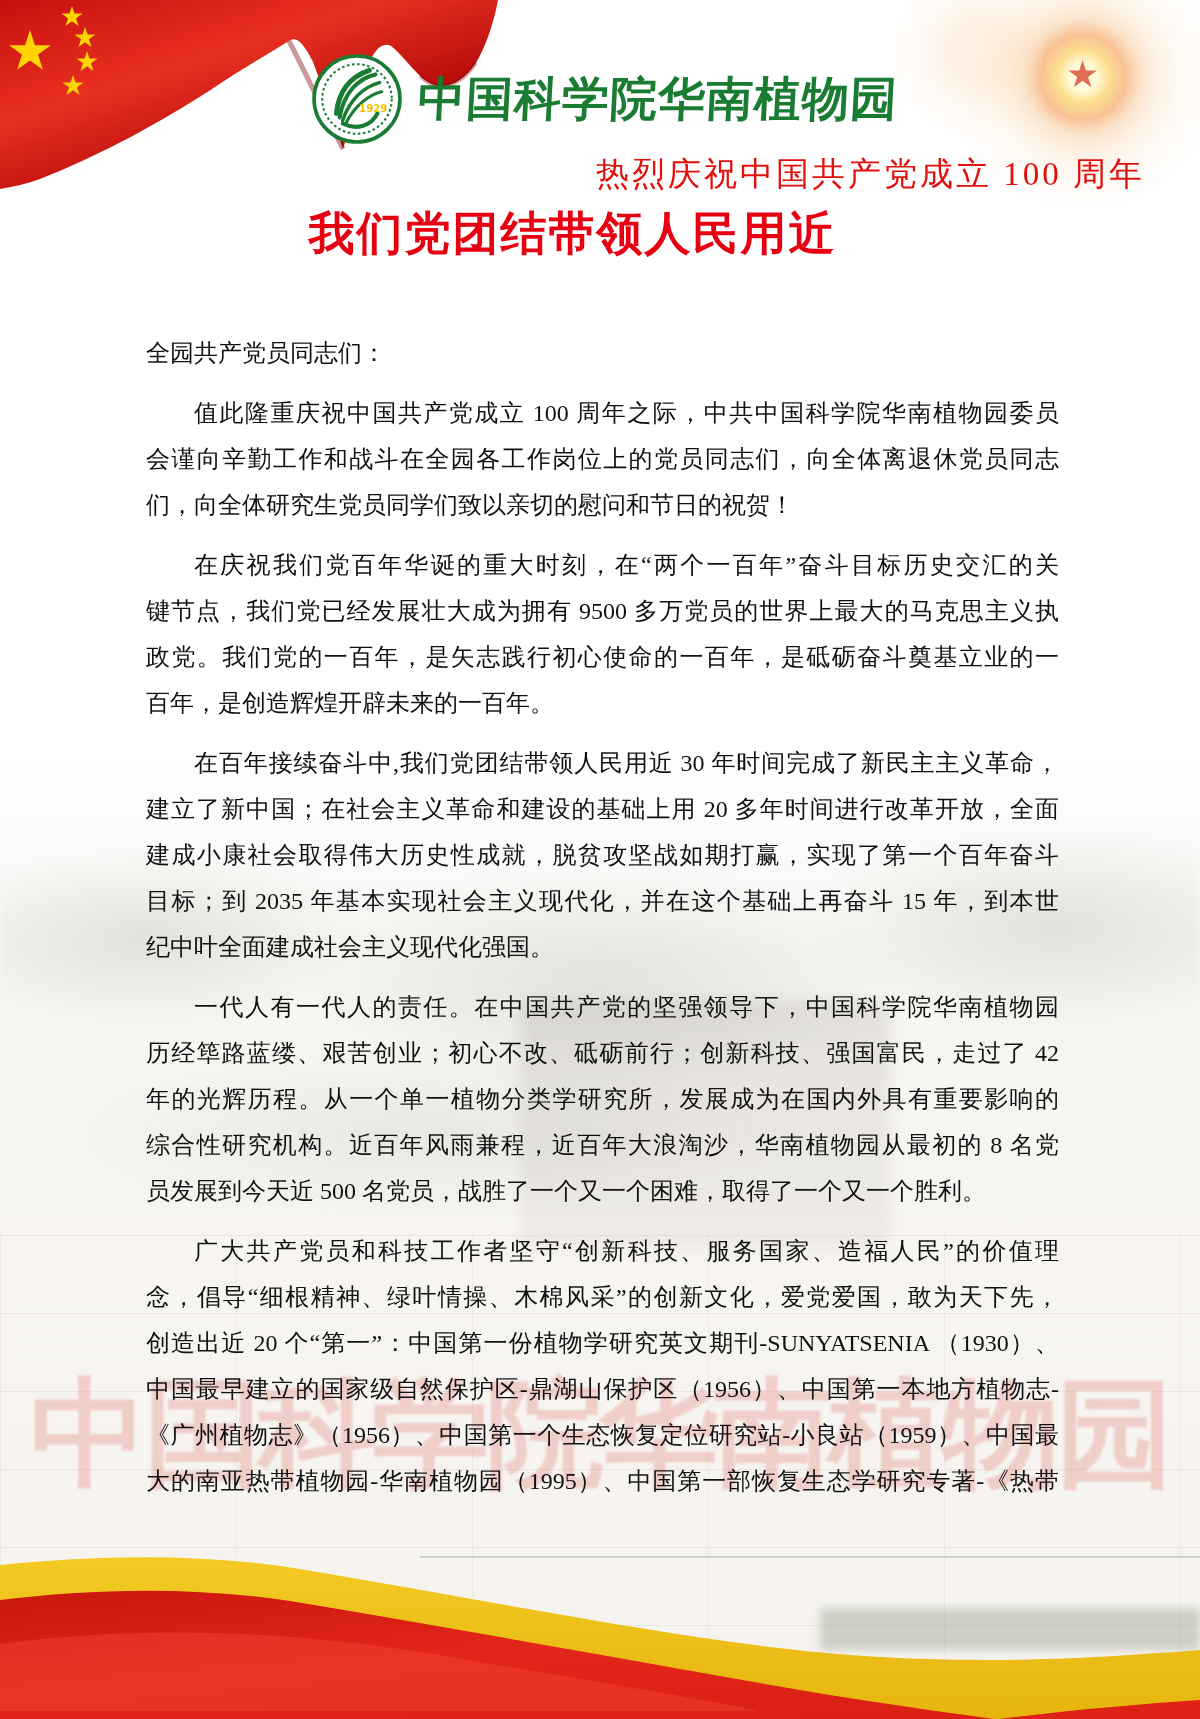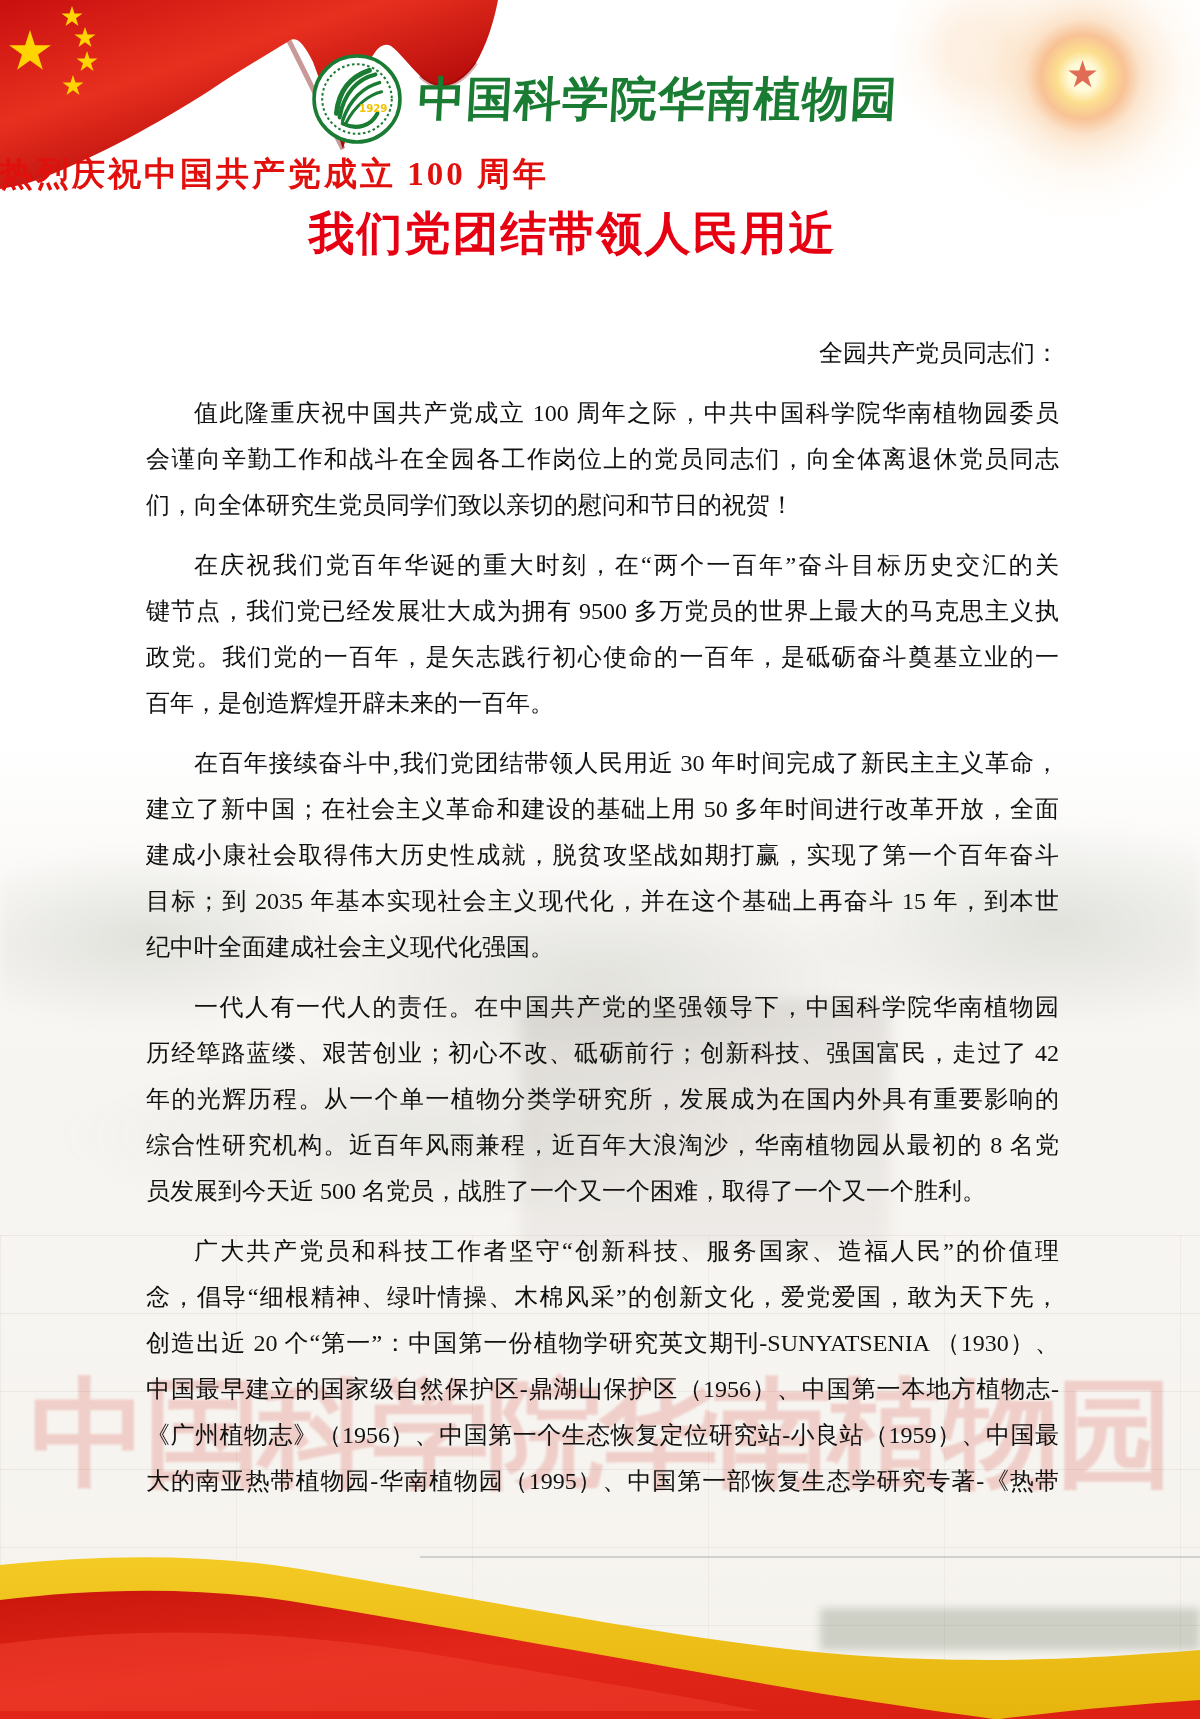--- a/index.html
+++ b/index.html
@@ -45,34 +45,34 @@
   .glow .star{position:absolute;left:176px;top:56px;font-size:37px;line-height:1;
     color:rgba(219,82,62,.85);font-family:"DejaVu Sans",sans-serif;}
 
   
   .header{position:absolute;left:0;top:0;width:1145px;z-index:4;text-align:center;}
   .logo-row{position:absolute;left:312px;top:54px;width:815px;height:92px;text-align:left;}
   .emblem{position:absolute;left:0;top:0;width:90px;height:90px;}
   .org-name{position:absolute;left:106px;top:12px;width:700px;
     font-family:"Liberation Serif",serif;font-weight:900;font-size:47px;line-height:66px;
     letter-spacing:1px;color:var(--c-logo_green,#1a7c33);transform:skewX(-3deg);white-space:nowrap;}
-  .slogan{position:absolute;left:0;top:152px;width:100%;text-align:left;
-    font-family:"Liberation Serif",serif;font-weight:bold;font-size:33px;letter-spacing:3px;
+  .slogan{position:absolute;left:0;top:152px;width:100%;text-align:right;
+    font-family:"Liberation Serif",serif;font-weight:normal;font-size:33px;letter-spacing:3px;
     color:var(--c-slogan_red,#e2100c);white-space:nowrap;}
   .title{position:absolute;left:0;top:203px;width:100%;text-align:center;
     font-family:"Liberation Sans",sans-serif;font-weight:900;font-size:46px;letter-spacing:2px;
     color:var(--c-title_red,#e60012);white-space:nowrap;}
 
   
   .letter{position:absolute;left:146px;top:330px;width:913px;z-index:4;
     font-family:"Liberation Serif",serif;font-size:24px;color:var(--c-body_text,#111);}
   .bodyline{height:46px;line-height:46px;text-align:justify;text-align-last:justify;overflow:hidden;}
   .bodyline.first{text-indent:48px;}
   .bodyline.lastline{text-align-last:left;}
-  .salutation{height:46px;line-height:46px;margin-bottom:14px;text-align:right;font-family:Liberation Serif, serif;}
+  .salutation{height:46px;line-height:46px;margin-bottom:14px;text-align:left;font-family:Liberation Serif, serif;}
   .para{margin-bottom:14px;}
   .para:last-child{margin-bottom:0;}
 
   
   .ribbon{position:absolute;left:0;bottom:0;width:1200px;height:260px;z-index:5;}
 </style>
 </head>
 <body>
 
 <div class="page">
@@ -151,21 +151,21 @@
           <div class="bodyline lastline">们，向全体研究生党员同学们致以亲切的慰问和节日的祝贺！</div>
         </div>
         <div class="para">
           <div class="bodyline first">在庆祝我们党百年华诞的重大时刻，在“两个一百年”奋斗目标历史交汇的关</div>
           <div class="bodyline">键节点，我们党已经发展壮大成为拥有 9500 多万党员的世界上最大的马克思主义执</div>
           <div class="bodyline">政党。我们党的一百年，是矢志践行初心使命的一百年，是砥砺奋斗奠基立业的一</div>
           <div class="bodyline lastline">百年，是创造辉煌开辟未来的一百年。</div>
         </div>
         <div class="para">
           <div class="bodyline first">在百年接续奋斗中,我们党团结带领人民用近 30 年时间完成了新民主主义革命，</div>
-          <div class="bodyline">建立了新中国；在社会主义革命和建设的基础上用 50 多年时间进行改革开放，全面</div>
+          <div class="bodyline">建立了新中国；在社会主义革命和建设的基础上用 20 多年时间进行改革开放，全面</div>
           <div class="bodyline">建成小康社会取得伟大历史性成就，脱贫攻坚战如期打赢，实现了第一个百年奋斗</div>
           <div class="bodyline">目标；到 2035 年基本实现社会主义现代化，并在这个基础上再奋斗 15 年，到本世</div>
           <div class="bodyline lastline">纪中叶全面建成社会主义现代化强国。</div>
         </div>
         <div class="para">
           <div class="bodyline first">一代人有一代人的责任。在中国共产党的坚强领导下，中国科学院华南植物园</div>
           <div class="bodyline">历经筚路蓝缕、艰苦创业；初心不改、砥砺前行；创新科技、强国富民，走过了 42</div>
           <div class="bodyline">年的光辉历程。从一个单一植物分类学研究所，发展成为在国内外具有重要影响的</div>
           <div class="bodyline">综合性研究机构。近百年风雨兼程，近百年大浪淘沙，华南植物园从最初的 8 名党</div>
           <div class="bodyline lastline">员发展到今天近 500 名党员，战胜了一个又一个困难，取得了一个又一个胜利。</div>

